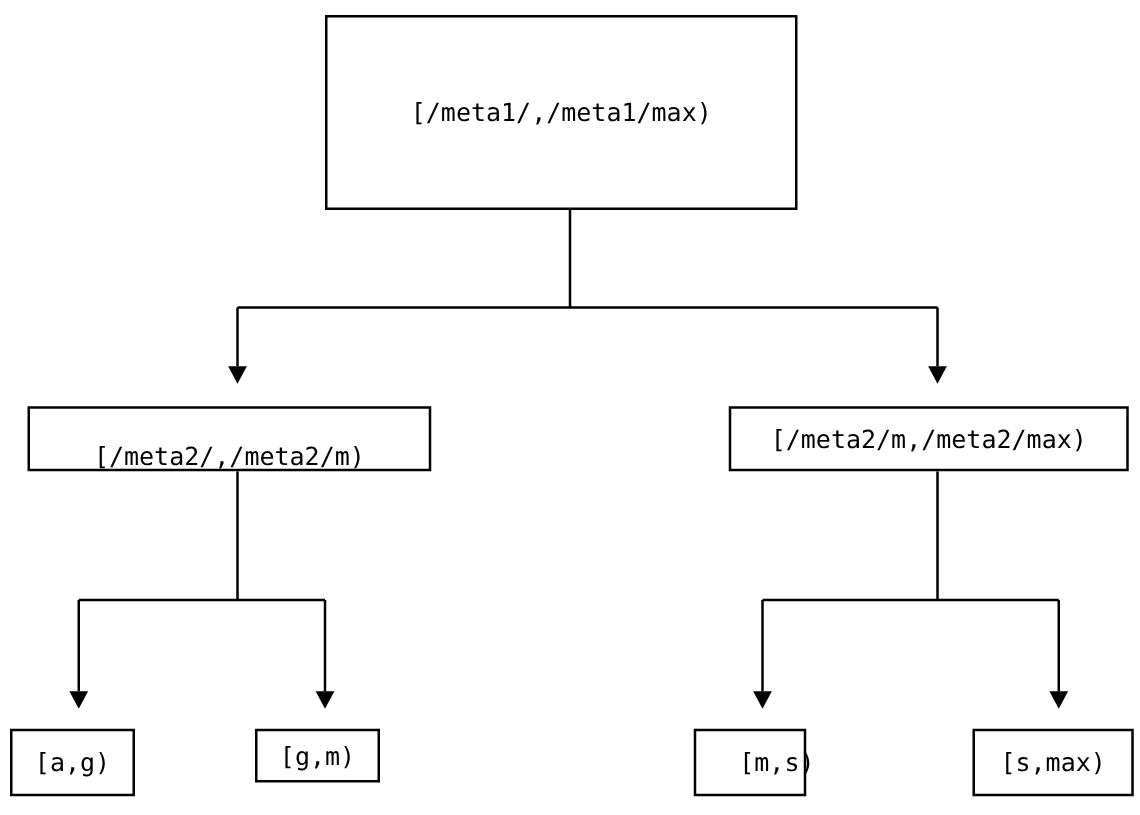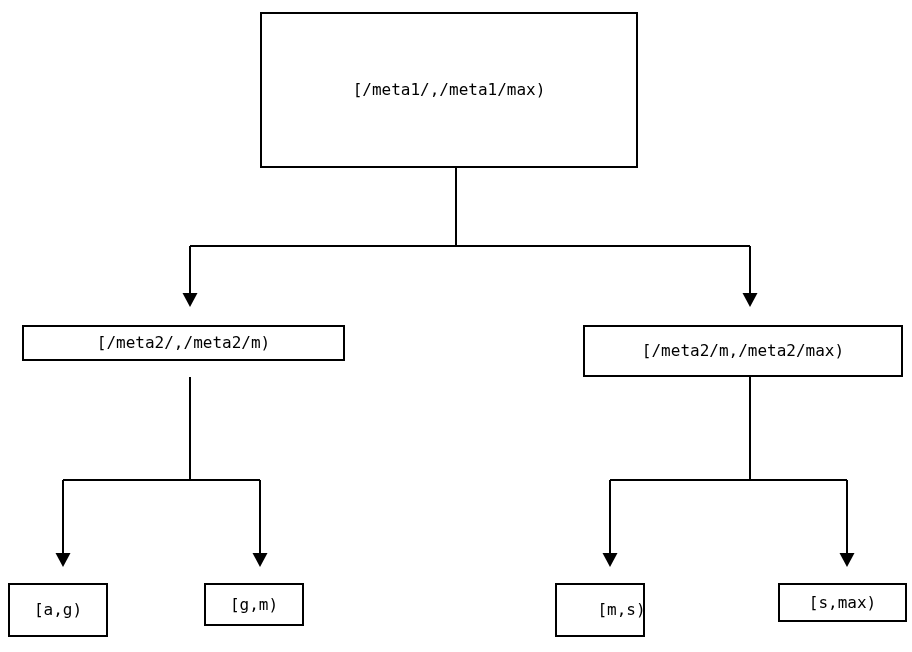--- a/index.html
+++ b/index.html
@@ -34,31 +34,31 @@
     fill:currentColor;
     stroke:none;
   }
   .node{
     position:absolute;
     border:2px solid var(--ink);
     background:var(--bg);
     display:flex;
     align-items:center;
     justify-content:center;
-    font-size:16px;
+    font-size:20px;
     line-height:1;
     white-space:nowrap;
   }
   .node-root  {left:260px; top:12px;  width:378px; height:156px;}
-  .node-l2a   {left:22px;  top:325px; width:323px; height:36px;}
+  .node-l2a   {left:22px;  top:325px; width:323px; height:52px;align-items:flex-end;}
   .node-l2b   {left:583px; top:325px; width:320px; height:52px;}
   .node-leaf1 {left:8px;   top:583px; width:100px; height:54px;text-align:center;}
   .node-leaf2 {left:204px; top:583px; width:100px; height:43px;}
   .node-leaf3 {left:555px; top:583px; width:90px;  height:54px;padding-left:43px;}
-  .node-leaf4 {left:778px; top:583px; width:129px; height:39px;}
+  .node-leaf4 {left:778px; top:583px; width:129px; height:54px;}
 </style>
 </head>
 <body>
 
 <div class="stage">
 
   <svg class="edges-layer" viewBox="0 0 912 652" xmlns="http://www.w3.org/2000/svg" aria-hidden="true">
 
     <path d="M456,168 V246"></path>
     <path d="M190,246 H750"></path>

